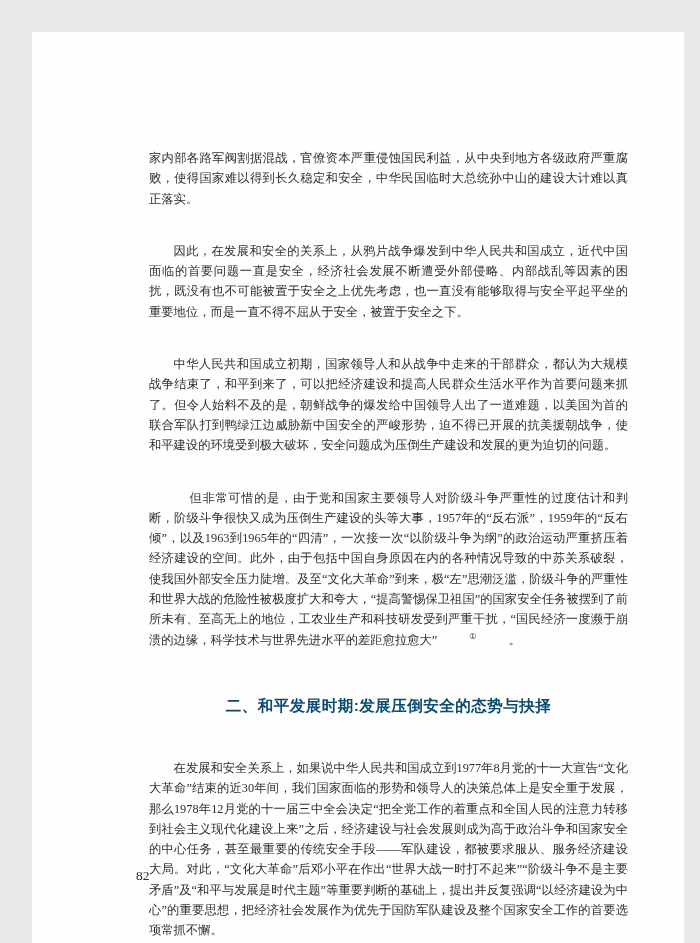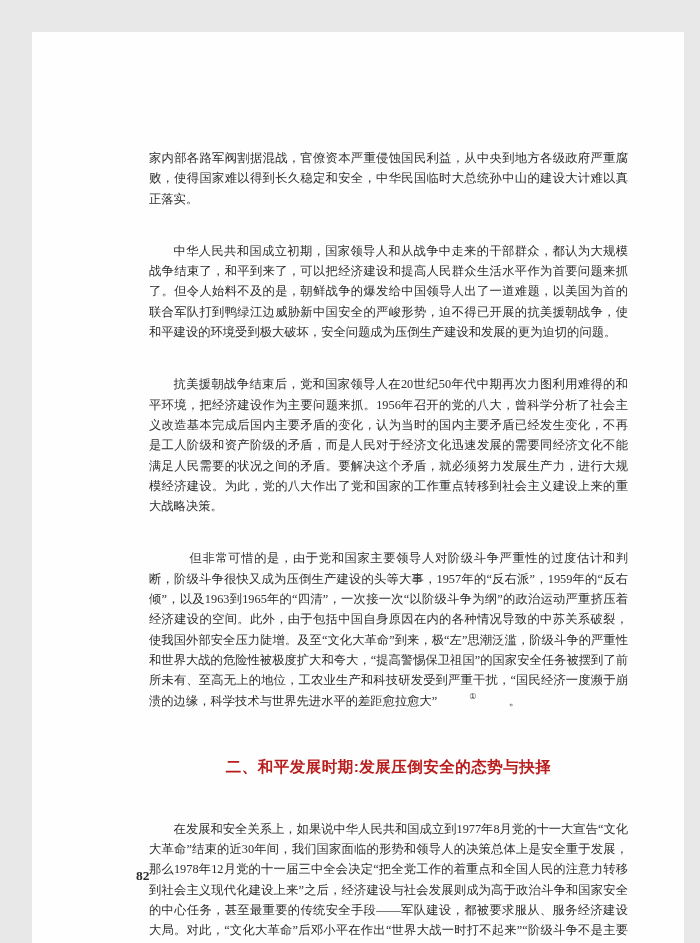--- a/index.html
+++ b/index.html
@@ -28,21 +28,21 @@
   .para.indent { text-indent: 2em; }
   .para sup {
     font-size: 8px;
     vertical-align: super;
     line-height: 0;
   }
   .section-heading {
     font-family: "Liberation Sans", "DejaVu Sans", sans-serif;
     font-weight: bold;
     font-size: 15.5px;
-    color: #b91c1c;
+    color: #0c4a6e;
     text-align: center;
     text-indent: 0;
     letter-spacing: 0.5px;
     margin-top: 13px;
     margin-bottom: 9px;
     line-height: 22px;
   }
   .footnote-block { margin-top: 1px; }
   .footnote-rule {
     width: 162px;
@@ -57,37 +57,36 @@
     text-align: justify;
     color: #2d2d2d;
   }
   .page-number {
     position: absolute;
     left: 88px;
     top: 820px;
     font-size: 13.5px;
     color: #2d2d2d;
     font-family: "Liberation Serif", "DejaVu Serif", serif;
-    font-weight: bold;
   }
 </style>
 </head>
 <body>
 
 <div class="page">
 
   <div class="textblock">
 
     <p class="para">家内部各路军阀割据混战，官僚资本严重侵蚀国民利益，从中央到地方各级政府严重腐败，使得国家难以得到长久稳定和安全，中华民国临时大总统孙中山的建设大计难以真正落实。</p>
 
+    <p class="para indent">因此，在发展和安全的关系上，从鸦片战争爆发到中华人民共和国成立，近代中国面临的首要问题一直是安全，经济社会发展不断遭受外部侵略、内部战乱等因素的困扰，既没有也不可能被置于安全之上优先考虑，也一直没有能够取得与安全平起平坐的重要地位，而是一直不得不屈从于安全，被置于安全之下。</p>
 
 
     <p class="para indent">中华人民共和国成立初期，国家领导人和从战争中走来的干部群众，都认为大规模战争结束了，和平到来了，可以把经济建设和提高人民群众生活水平作为首要问题来抓了。但令人始料不及的是，朝鲜战争的爆发给中国领导人出了一道难题，以美国为首的联合军队打到鸭绿江边威胁新中国安全的严峻形势，迫不得已开展的抗美援朝战争，使和平建设的环境受到极大破坏，安全问题成为压倒生产建设和发展的更为迫切的问题。</p>
 
-    <p class="para indent">抗美援朝战争结束后，党和国家领导人在20世纪50年代中期再次力图利用难得的和平环境，把经济建设作为主要问题来抓。1956年召开的党的八大，曾科学分析了社会主义改造基本完成后国内主要矛盾的变化，认为当时的国内主要矛盾已经发生变化，不再是工人阶级和资产阶级的矛盾，而是人民对于经济文化迅速发展的需要同经济文化不能满足人民需要的状况之间的矛盾。要解决这个矛盾，就必须努力发展生产力，进行大规模经济建设。为此，党的八大作出了党和国家的工作重点转移到社会主义建设上来的重大战略决策。</p>
 
     <p class="para indent"><span>但非常可惜的是，由于党和国家主要领导人对阶级斗争严重性的过度估计和判断，阶级斗争很快又成为压倒生产建设的头等大事，1957年的“反右派”，1959年的“反右倾”，以及1963到1965年的“四清”，一次接一次“以阶级斗争为纲”的政治运动严重挤压着经济建设的空间。此外，由于包括中国自身原因在内的各种情况导致的中苏关系破裂，使我国外部安全压力陡增。及至“文化大革命”到来，极“左”思潮泛滥，阶级斗争的严重性和世界大战的危险性被极度扩大和夸大，“提高警惕保卫祖国”的国家安全任务被摆到了前所未有、至高无上的地位，工农业生产和科技研发受到严重干扰，“国民经济一度濒于崩溃的边缘，科学技术与世界先进水平的差距愈拉愈大”</span><sup>①</sup><span>。</span></p>
 
     <h2 class="section-heading">二、和平发展时期:发展压倒安全的态势与抉择</h2>
 
     <p class="para indent">在发展和安全关系上，如果说中华人民共和国成立到1977年8月党的十一大宣告“文化大革命”结束的近30年间，我们国家面临的形势和领导人的决策总体上是安全重于发展，那么1978年12月党的十一届三中全会决定“把全党工作的着重点和全国人民的注意力转移到社会主义现代化建设上来”之后，经济建设与社会发展则成为高于政治斗争和国家安全的中心任务，甚至最重要的传统安全手段——军队建设，都被要求服从、服务经济建设大局。对此，“文化大革命”后邓小平在作出“世界大战一时打不起来”“阶级斗争不是主要矛盾”及“和平与发展是时代主题”等重要判断的基础上，提出并反复强调“以经济建设为中心”的重要思想，把经济社会发展作为优先于国防军队建设及整个国家安全工作的首要选项常抓不懈。</p>
 
     <div class="footnote-block">
       <div class="footnote-rule"></div>
       <p class="footnote-text">①邓小平.在全国科学大会开幕式上的讲话[M]//邓小平.邓小平文选:第2卷.北京:人民出版社,1994:86.</p>

